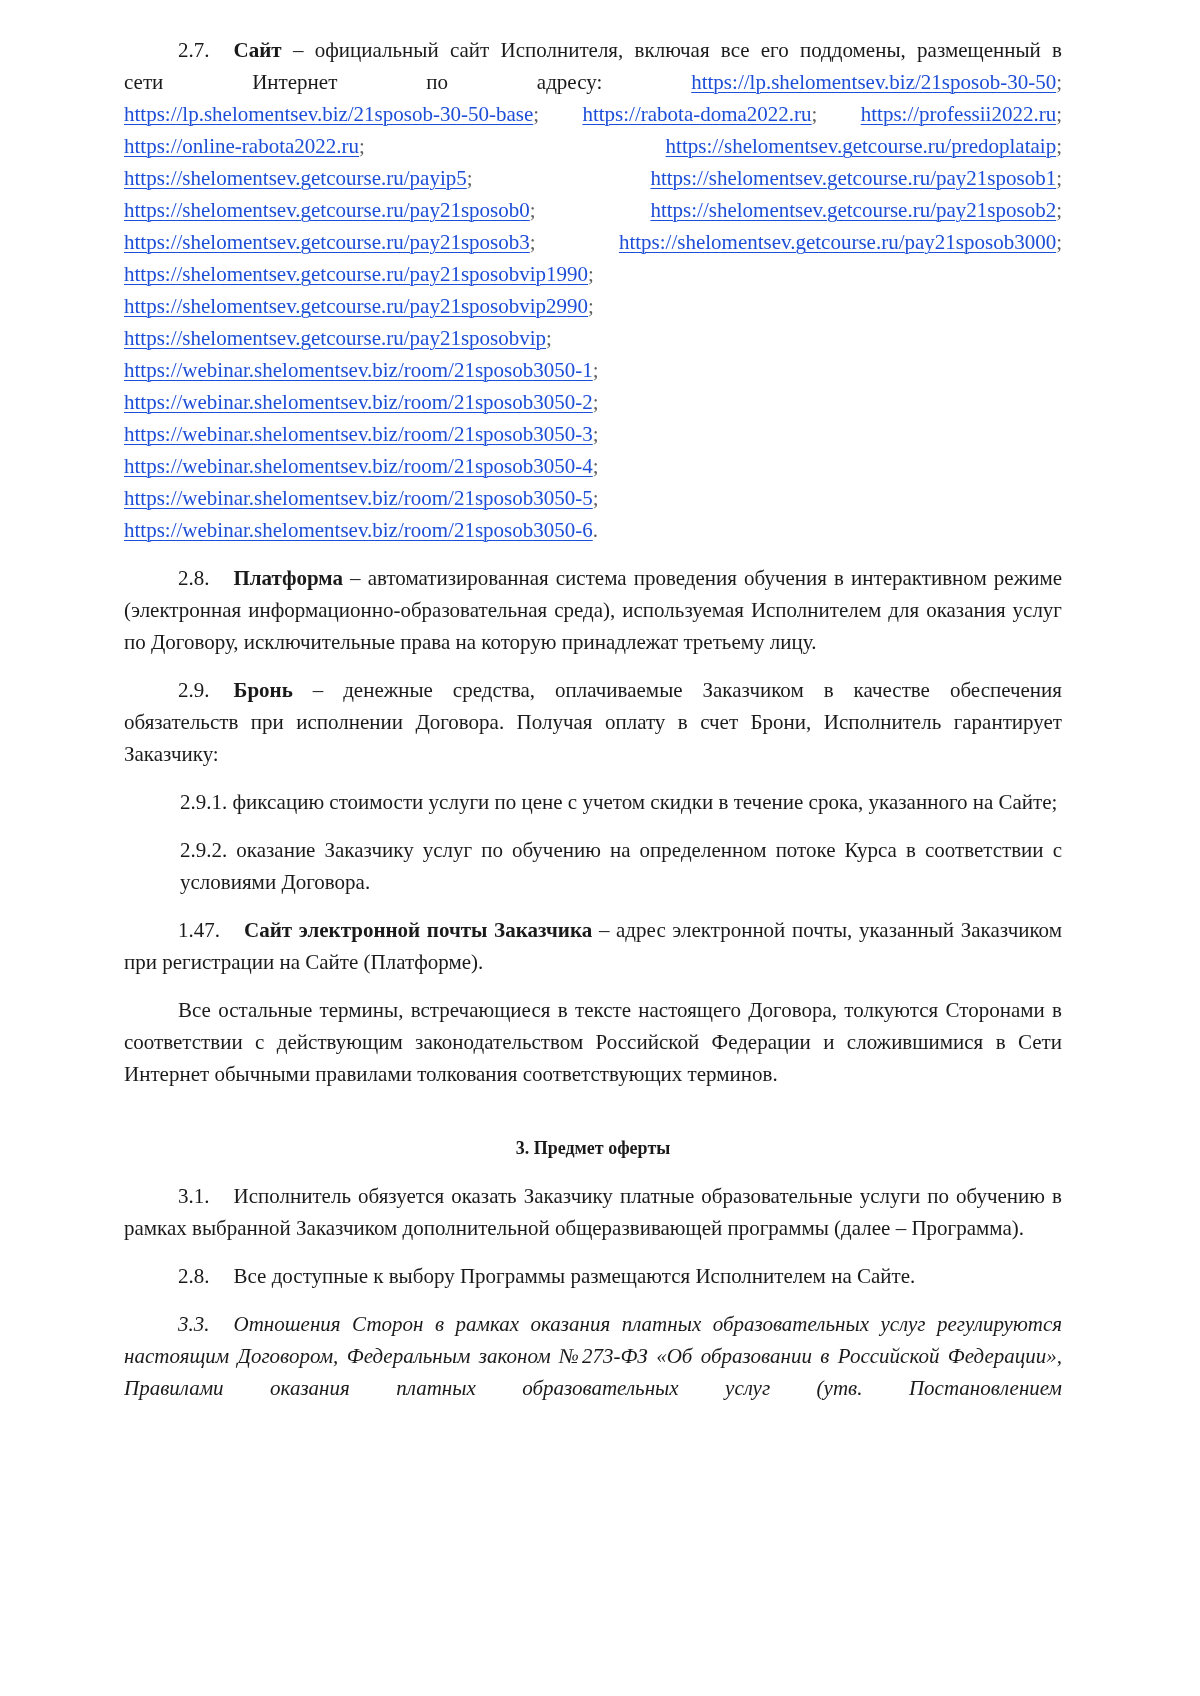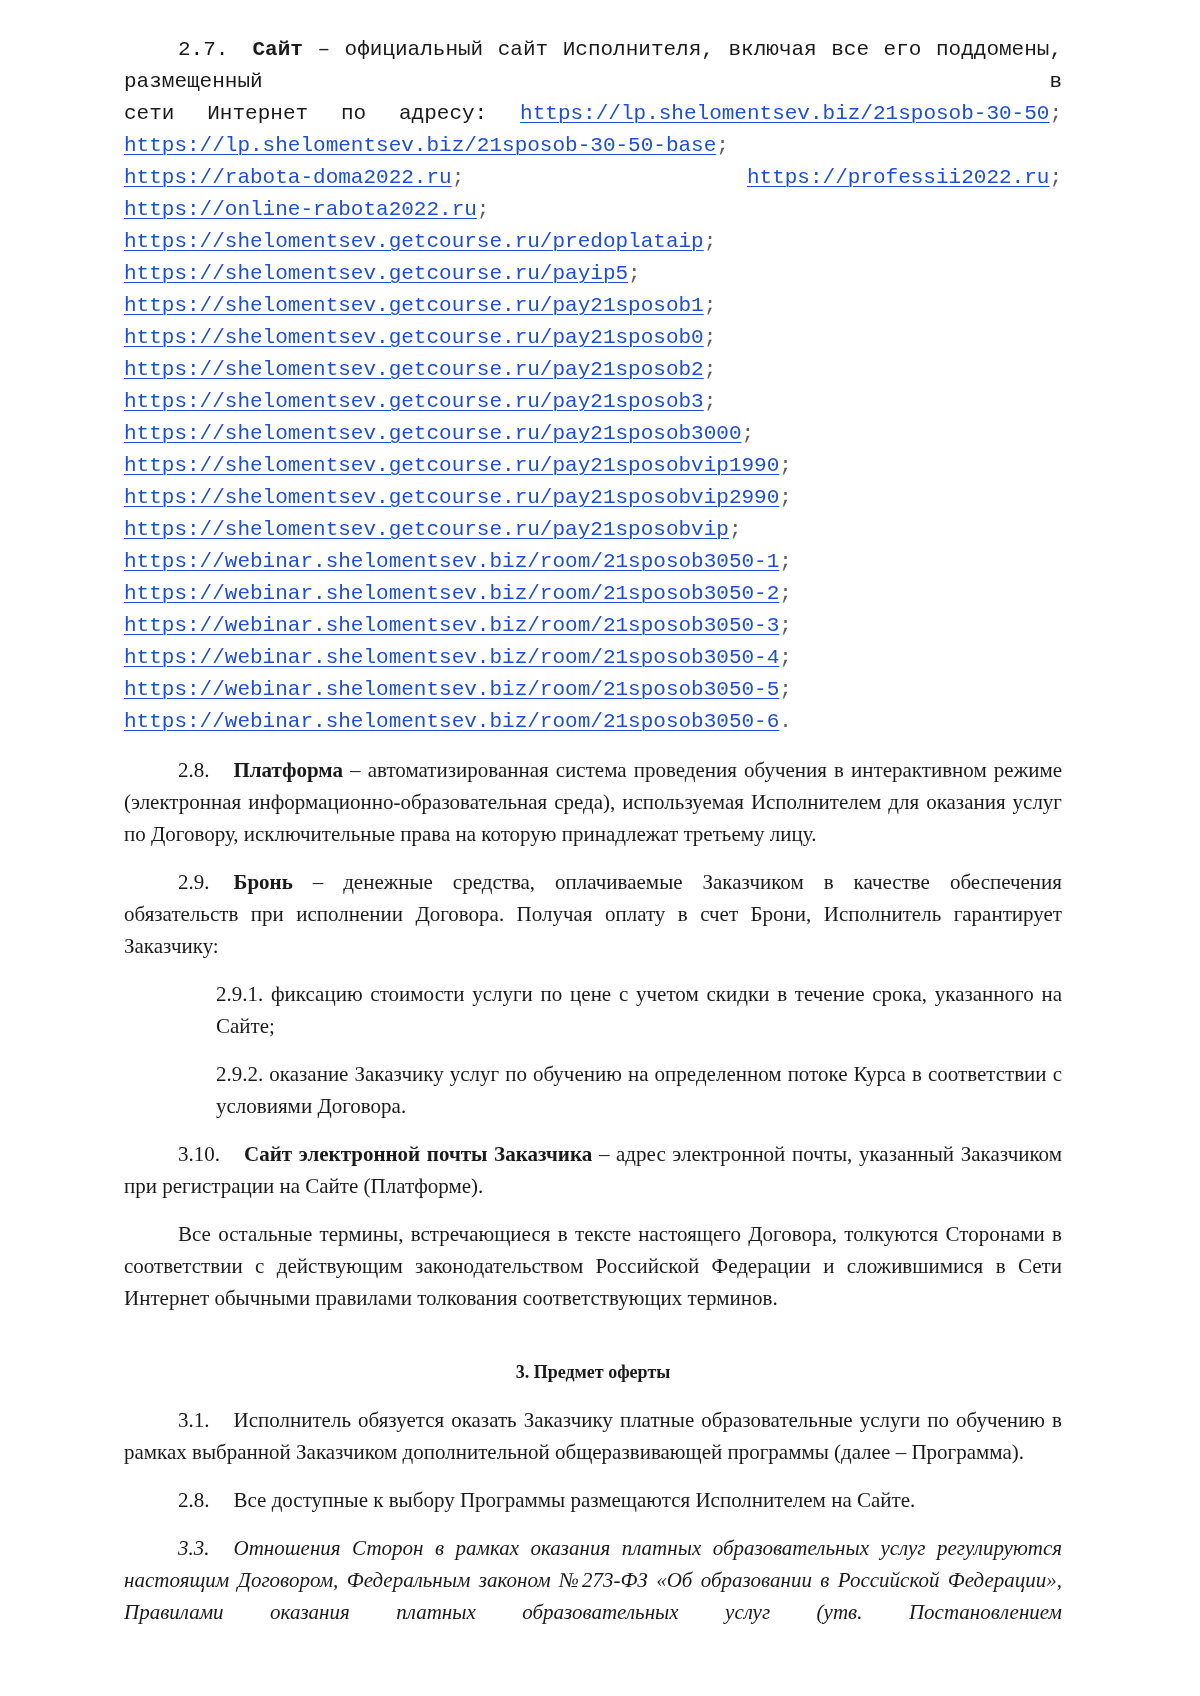--- a/index.html
+++ b/index.html
@@ -19,41 +19,41 @@
     width: 1200px;
     height: 1696px;
     background: #ffffff;
   }
   .content {
     padding: 34px 138px 0 124px;
     font-size: 21px;
     line-height: 32px;
   }
   
-  .l { text-align: left; font-family: Liberation Mono, monospace; }
+  .l { text-align: left; }
   .jl { text-align: justify; text-align-last: justify; }
   .ind { text-indent: 54px; }
   .lw { white-space: nowrap; }
   .num { margin-right: 24px; }
   .term { font-weight: 700; }
   .link {
     color: #1d4ed8;
     text-decoration: underline;
     text-decoration-thickness: 1px;
     text-underline-offset: 3px;
     cursor: pointer;
   }
   .sep { color: #5f5f5f; }
   .para {
     margin: 16px 0 0 0;
     text-align: justify;
     text-indent: 54px;
   }
   .sub {
-    margin-left: 92px;
+    margin-left: 56px;
     text-indent: 0;
   }
   .lastjust { text-align-last: justify; font-style: italic; }
   .heading {
     margin: 42px 0 5px 0;
     font-size: 18px;
     font-weight: 700;
     text-align: center;
     text-indent: 0;
   }
@@ -125,21 +125,21 @@
 
     <p class="para sub">
       <span>2.9.1. фиксацию стоимости услуги по цене с учетом скидки в течение срока, указанного на Сайте;</span>
     </p>
 
     <p class="para sub">
       <span>2.9.2. оказание Заказчику услуг по обучению на определенном потоке Курса в соответствии с условиями Договора.</span>
     </p>
 
     <p class="para">
-      <span class="num">3.10.</span><span class="term">Сайт электронной почты Заказчика</span> <span>– адрес электронной почты, указанный Заказчиком при регистрации на Сайте (Платформе).</span>
+      <span class="num">1.47.</span><span class="term">Сайт электронной почты Заказчика</span> <span>– адрес электронной почты, указанный Заказчиком при регистрации на Сайте (Платформе).</span>
     </p>
 
     <p class="para">
       <span>Все остальные термины, встречающиеся в тексте настоящего Договора, толкуются Сторонами в соответствии с действующим законодательством Российской Федерации и сложившимися в Сети Интернет обычными правилами толкования соответствующих терминов.</span>
     </p>
 
     <p class="para heading">3. Предмет оферты</p>
 
     <p class="para">
       <span class="num">3.1.</span><span>Исполнитель обязуется оказать Заказчику платные образовательные услуги по обучению в рамках выбранной Заказчиком дополнительной общеразвивающей программы (далее – Программа).</span>

